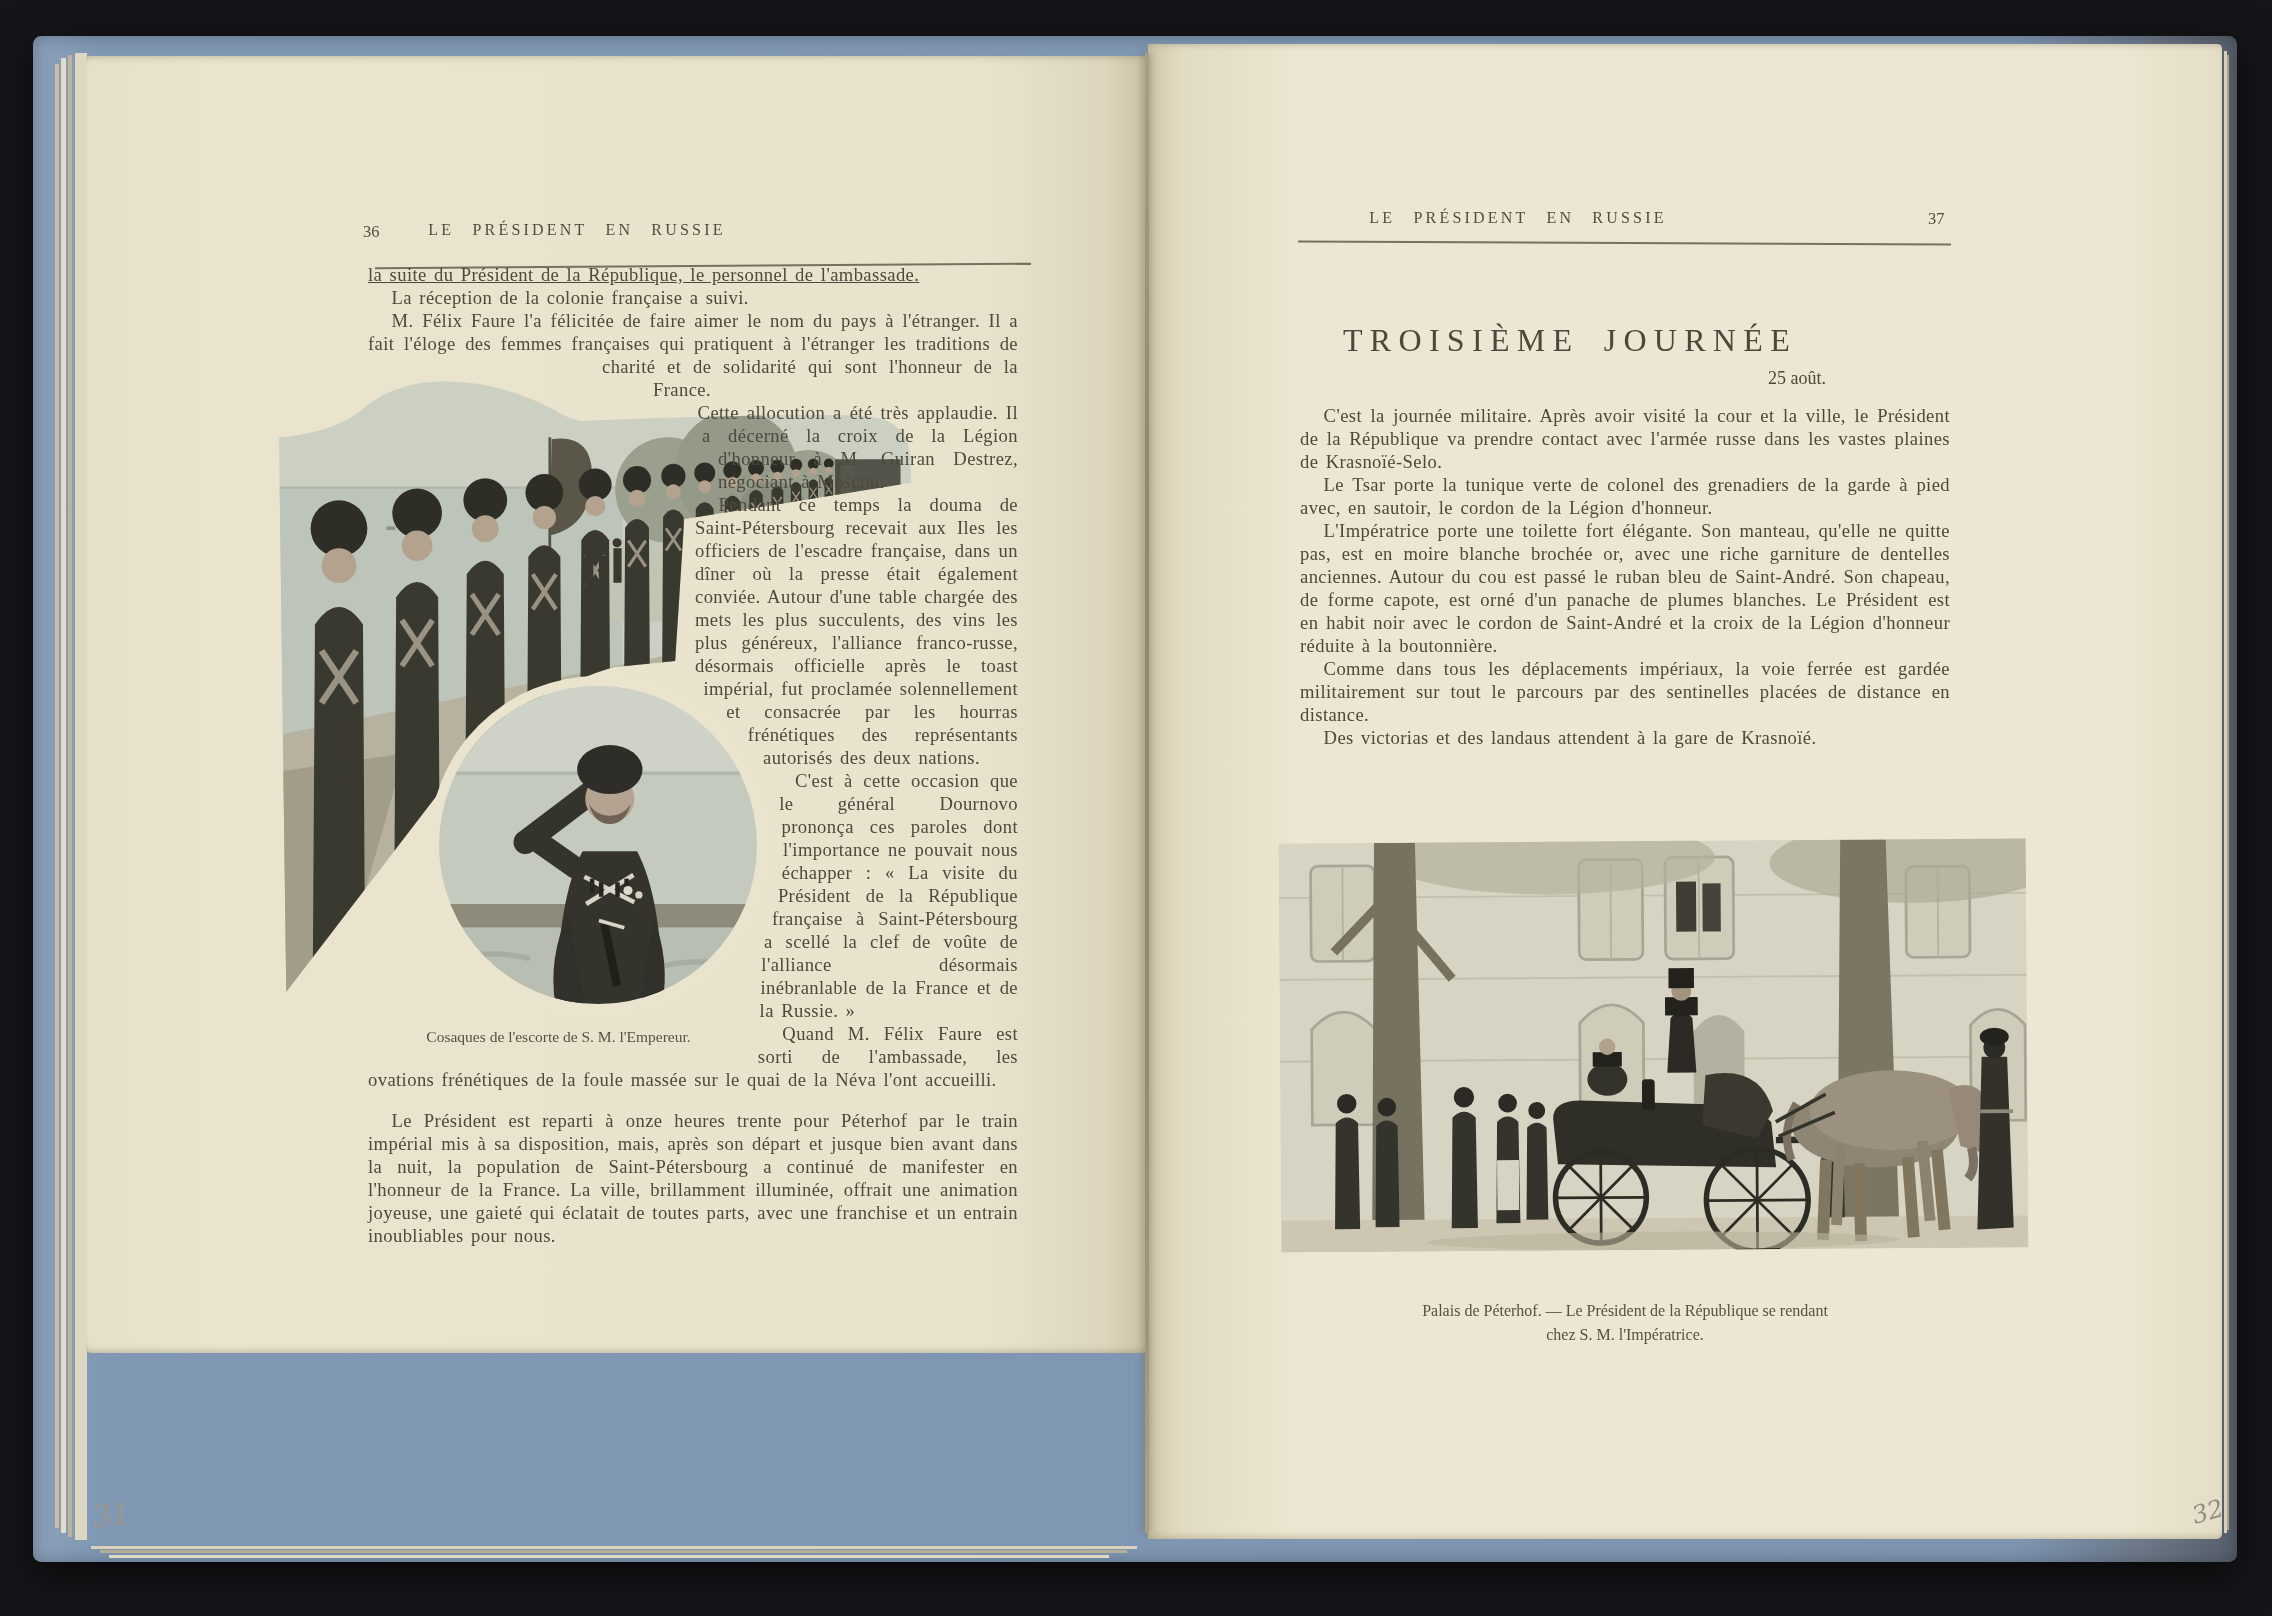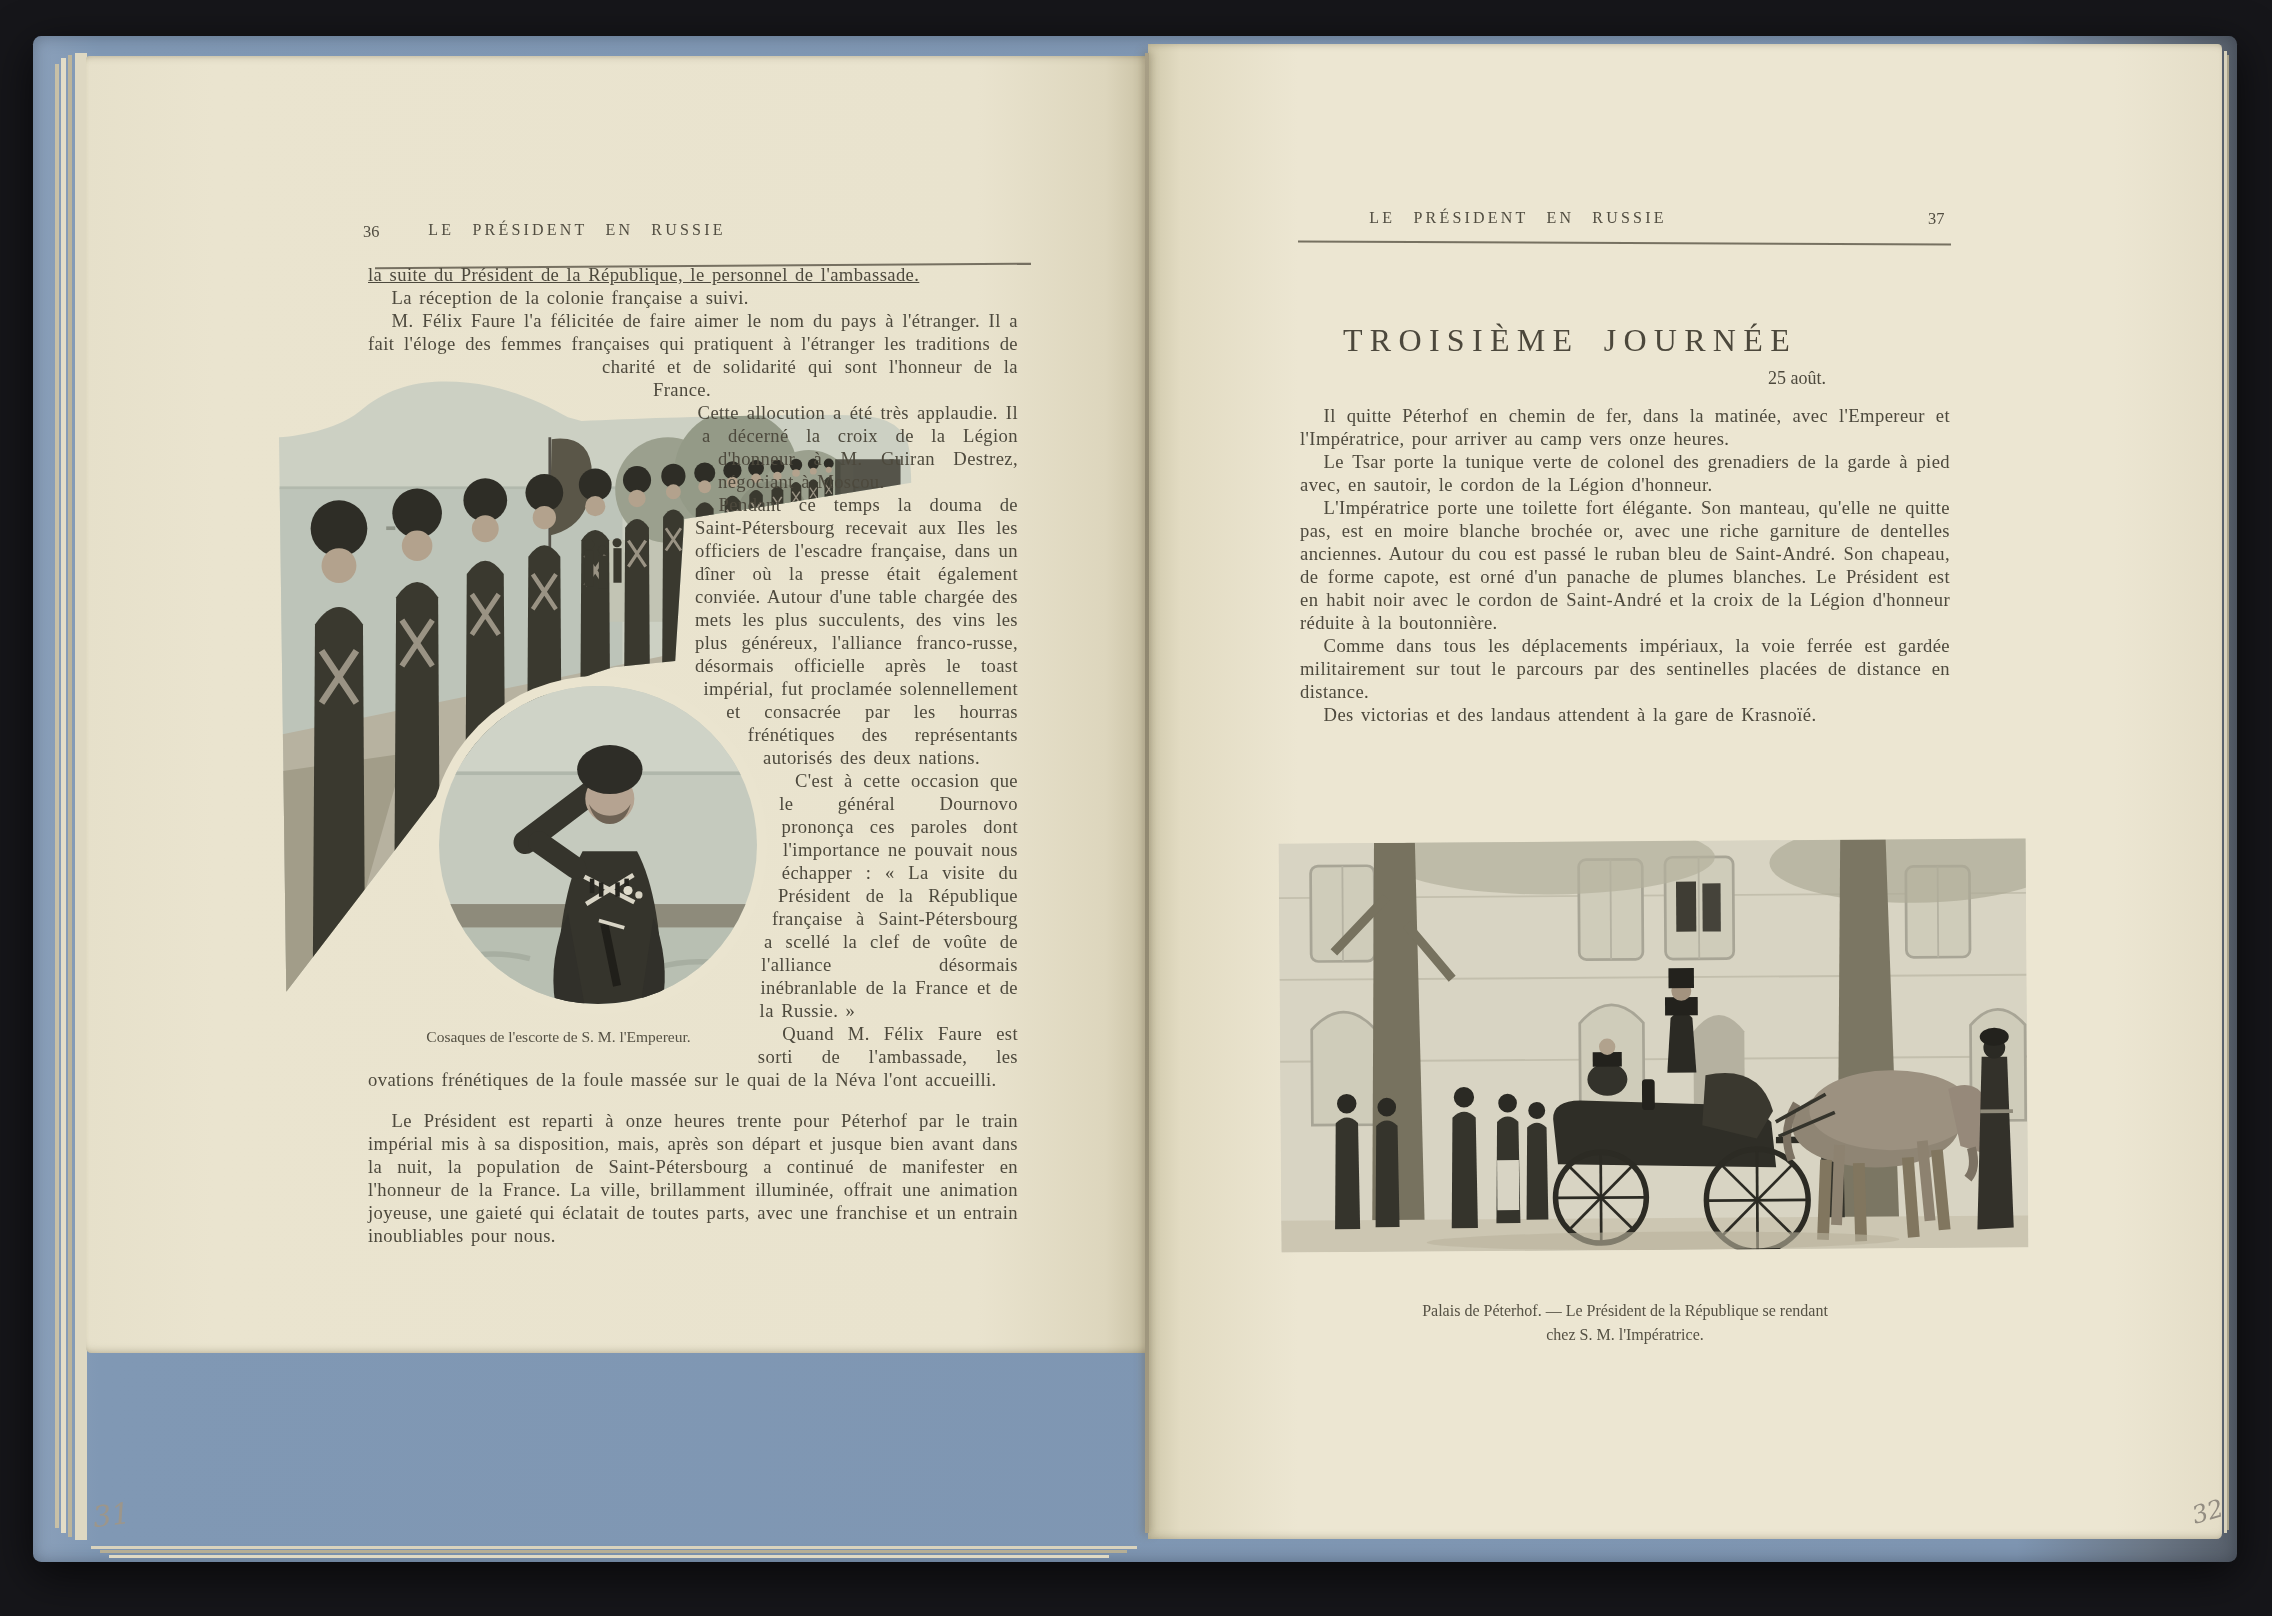--- a/index.html
+++ b/index.html
@@ -180,21 +180,21 @@
   <div class="page" id="page-right">
     <div class="runhead" style="left:152px;top:165px;width:650px;text-align:center;transform:translateX(-107px);">LE  PRÉSIDENT  EN  RUSSIE</div>
     <span class="pageno" style="left:780px;top:165px;">37</span>
     <div class="rule" style="left:150px;top:198px;width:653px;transform:rotate(0.25deg);"></div>
 
     <div class="chapter" style="left:152px;top:278px;width:650px;transform:translateX(-55px);">TROISIÈME  JOURNÉE</div>
     <div class="dateline" style="left:148px;top:324px;width:650px;padding-right:0;box-sizing:border-box;
          padding-right:120px;">25 août.</div>
 
     <div class="bodytext" style="position:absolute;left:152px;top:360px;width:650px;">
-      <p>Il quitte Péterhof en chemin de fer, dans la matinée, avec l'Empereur et l'Impératrice, pour arriver au camp vers onze heures.</p>
+      <p>C'est la journée militaire. Après avoir visité la cour et la ville, le Président de la République va prendre contact avec l'armée russe dans les vastes plaines de Krasnoïé-Selo.</p>
       <p>Le Tsar porte la tunique verte de colonel des grenadiers de la garde à pied avec, en sautoir, le cordon de la Légion d'honneur.</p>
       <p>L'Impératrice porte une toilette fort élégante. Son manteau, qu'elle ne quitte pas, est en moire blanche brochée or, avec une riche garniture de dentelles anciennes. Autour du cou est passé le ruban bleu de Saint-André. Son chapeau, de forme capote, est orné d'un panache de plumes blanches. Le Président est en habit noir avec le cordon de Saint-André et la croix de la Légion d'honneur réduite à la boutonnière.</p>
       <p>Comme dans tous les déplacements impériaux, la voie ferrée est gardée militairement sur tout le parcours par des sentinelles placées de distance en distance.</p>
       <p>Des victorias et des landaus attendent à la gare de Krasnoïé.</p>
     </div>
 
     <svg class="photo" style="left:132px;top:797px;transform:rotate(-0.4deg);" width="747" height="409" viewBox="0 0 822 450">
       <defs>
         <symbol id="fg" viewBox="0 0 30 100">
           <circle cx="15" cy="10" r="7" fill="#2b2a24"></circle>

